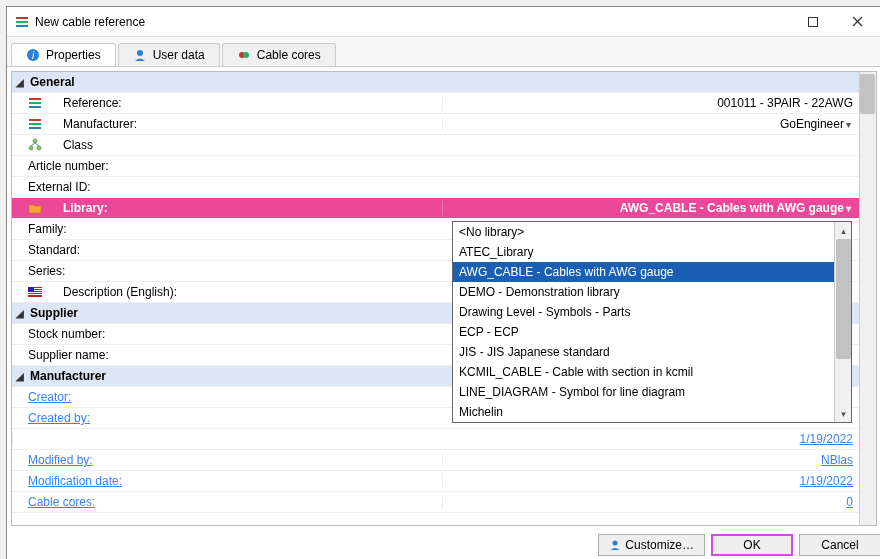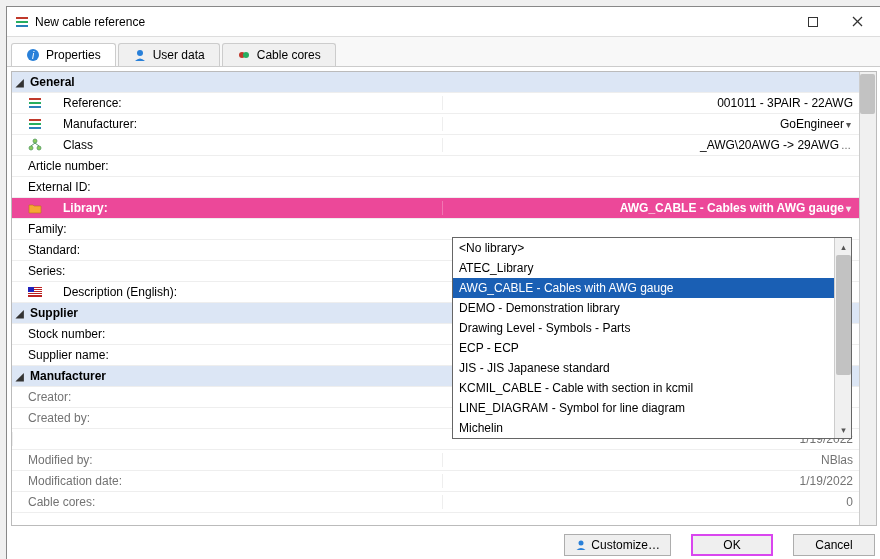--- a/index.html
+++ b/index.html
@@ -17,31 +17,31 @@
 .scrolltrack { position: absolute; right: 0; top: 0; bottom: 0; width: 17px; background: #f0f0f0; border-left: 1px solid #ccc; }
 .scrollthumb { position: absolute; right: 1px; top: 2px; width: 15px; height: 40px; background: #c2c2c2; border-radius: 2px; }
 .grid { position: absolute; left: 0; right: 17px; top: 0; bottom: 0; overflow: hidden; font-size: 12px; }
 .row { display: flex; align-items: center; height: 21px; border-bottom: 1px solid #eee; }
 .row.group { background: #dce6f5; font-weight: 600; }
 .row.group .caret { width: 12px; margin: 0 2px 0 4px; font-size: 10px; color: #333; }
 .row.sel { background: #ec4899; color: #fff; font-weight: bold; }
 .cell-l { width: 430px; display: flex; align-items: center; padding-left: 16px; gap: 21px; }
 .cell-v { flex: 1; padding-left: 6px; border-left: 1px solid #eee; display: flex; align-items: center; justify-content: flex-end; padding-right: 6px; }
 .row.sel .cell-v { border-left-color: rgba(255,255,255,0.25); }
-.disabled { color: #737373; }
+.disabled { color: #3b82f6; text-decoration: underline; }
 .ficon { width: 14px; height: 14px; display: inline-flex; }
 .dropbtn, .ellbtn { font-size: 10px; color: #555; padding: 0 2px; }
-.dropdown { position: absolute; left: 440px; top: 165px; width: 400px; background: #fff; border: 1px solid #666; z-index: 10; max-height: 203px; display: flex; }
+.dropdown { position: absolute; left: 440px; top: 149px; width: 400px; background: #fff; border: 1px solid #666; z-index: 10; max-height: 203px; display: flex; }
 .dd-list { flex: 1; overflow: hidden; }
 .dd-item { height: 20px; display: flex; align-items: center; padding: 0 6px; font-size: 12px; cursor: pointer; }
 .dd-item.sel { background: #1a5fb4; color: #fff; }
 .dd-scroll { width: 17px; background: #f0f0f0; border-left: 1px solid #ccc; position: relative; }
 .dd-arrow { position: absolute; left: 0; width: 17px; height: 17px; display: flex; align-items: center; justify-content: center; font-size: 9px; color: #555; }
 .dd-thumb { position: absolute; left: 1px; width: 15px; background: #c2c2c2; border-radius: 2px; top: 17px; height: 120px; }
-.footer { height: 30px; display: flex; align-items: center; justify-content: flex-end; gap: 20px; padding: 0 6px; }
+.footer { height: 30px; display: flex; align-items: center; justify-content: flex-end; gap: 6px; padding: 0 0; }
 .btn { min-width: 82px; height: 22px; font-size: 12px; background: #efefef; border: 1px solid #adadad; display: inline-flex; align-items: center; justify-content: center; gap: 4px; padding: 0 10px; cursor: pointer; }
 .btn.primary { border: 2px solid #d946ef; }
 .cust-icon { width: 12px; height: 12px; display: inline-flex; }
 svg { display: block; }
 </style>
 </head>
 <body>
 
 <div class="window">
 
@@ -144,24 +144,20 @@
               <svg viewBox="0 0 14 14">
                 <circle cx="7" cy="3" r="2" fill="#8c5" stroke="#596" stroke-width="0.8"></circle>
                 <circle cx="3" cy="10" r="2" fill="#8c5" stroke="#596" stroke-width="0.8"></circle>
                 <circle cx="11" cy="10" r="2" fill="#8c5" stroke="#596" stroke-width="0.8"></circle>
                 <line x1="7" y1="5" x2="3" y2="8" stroke="#596"></line>
                 <line x1="7" y1="5" x2="11" y2="8" stroke="#596"></line>
               </svg>
             </span>
             <span>Class</span>
           </div>
-        <div class="cell-v">
-            <span>_AWG\20AWG -&gt; 29AWG</span>
-            <span class="ellbtn">…</span>
-          </div>
       </div>
 
       <div class="row">
         <div class="cell-l">
             <span>Article number:</span>
           </div>
         <div class="cell-v">
             <span></span>
           </div>
       </div>

